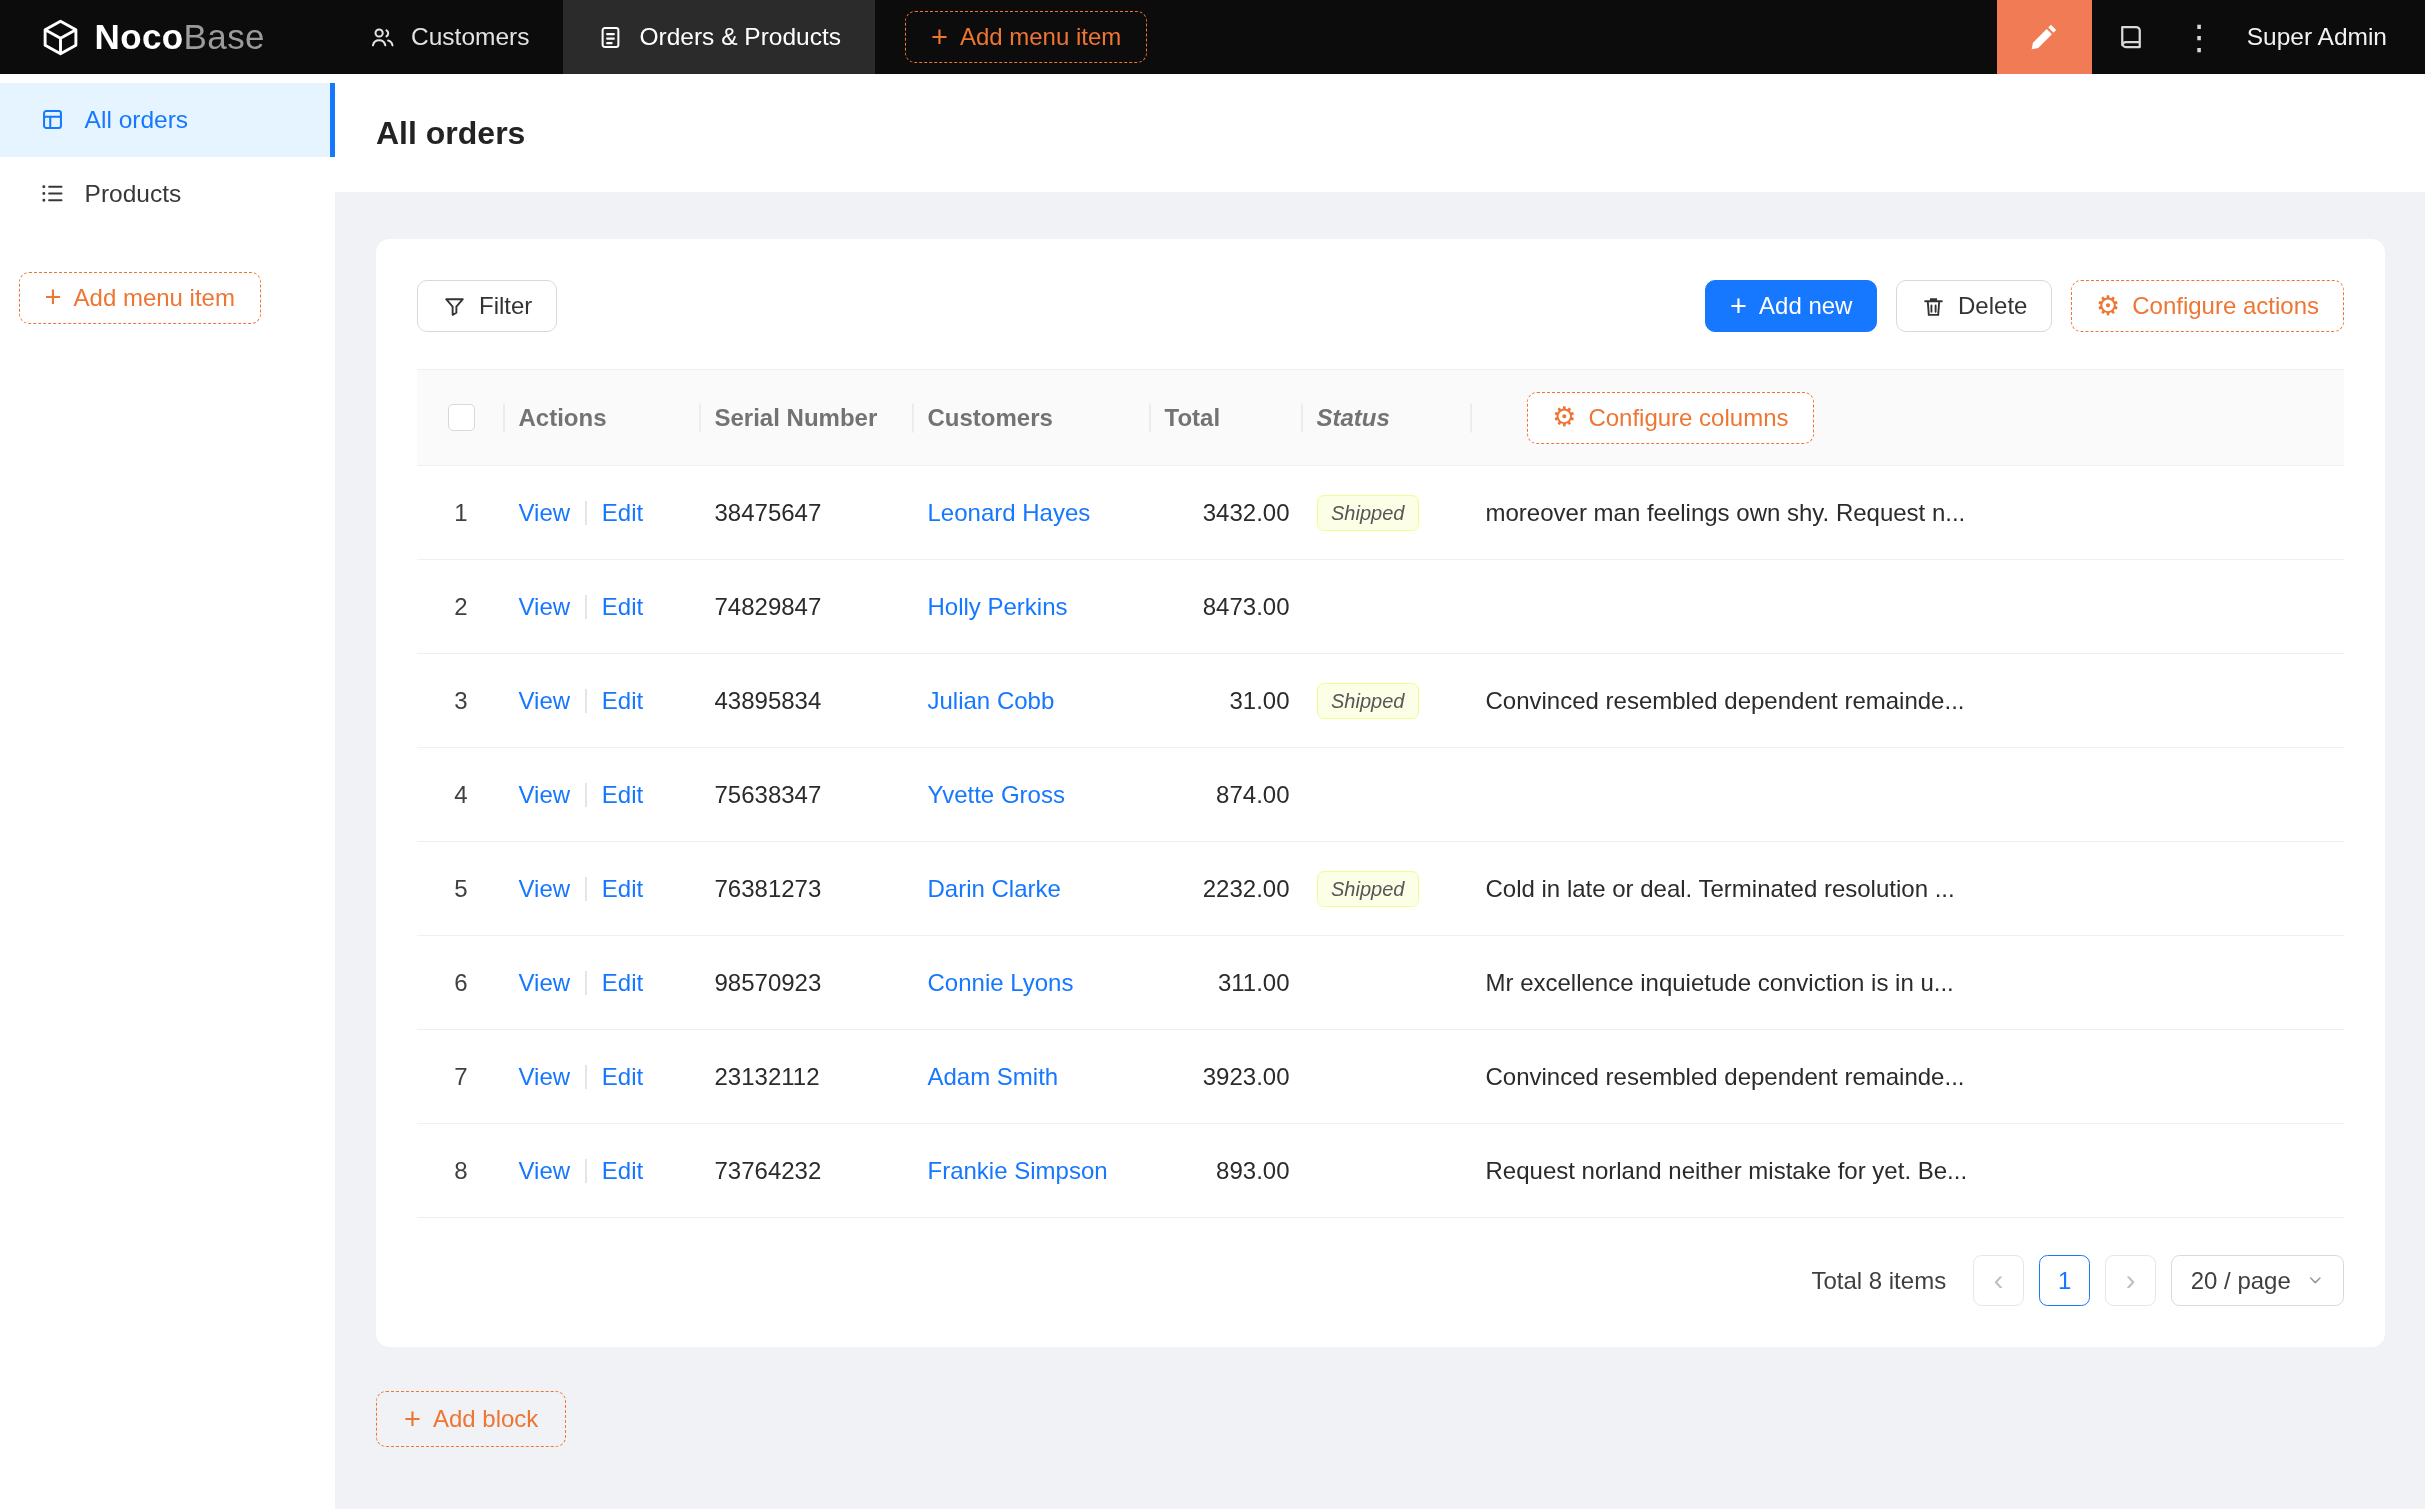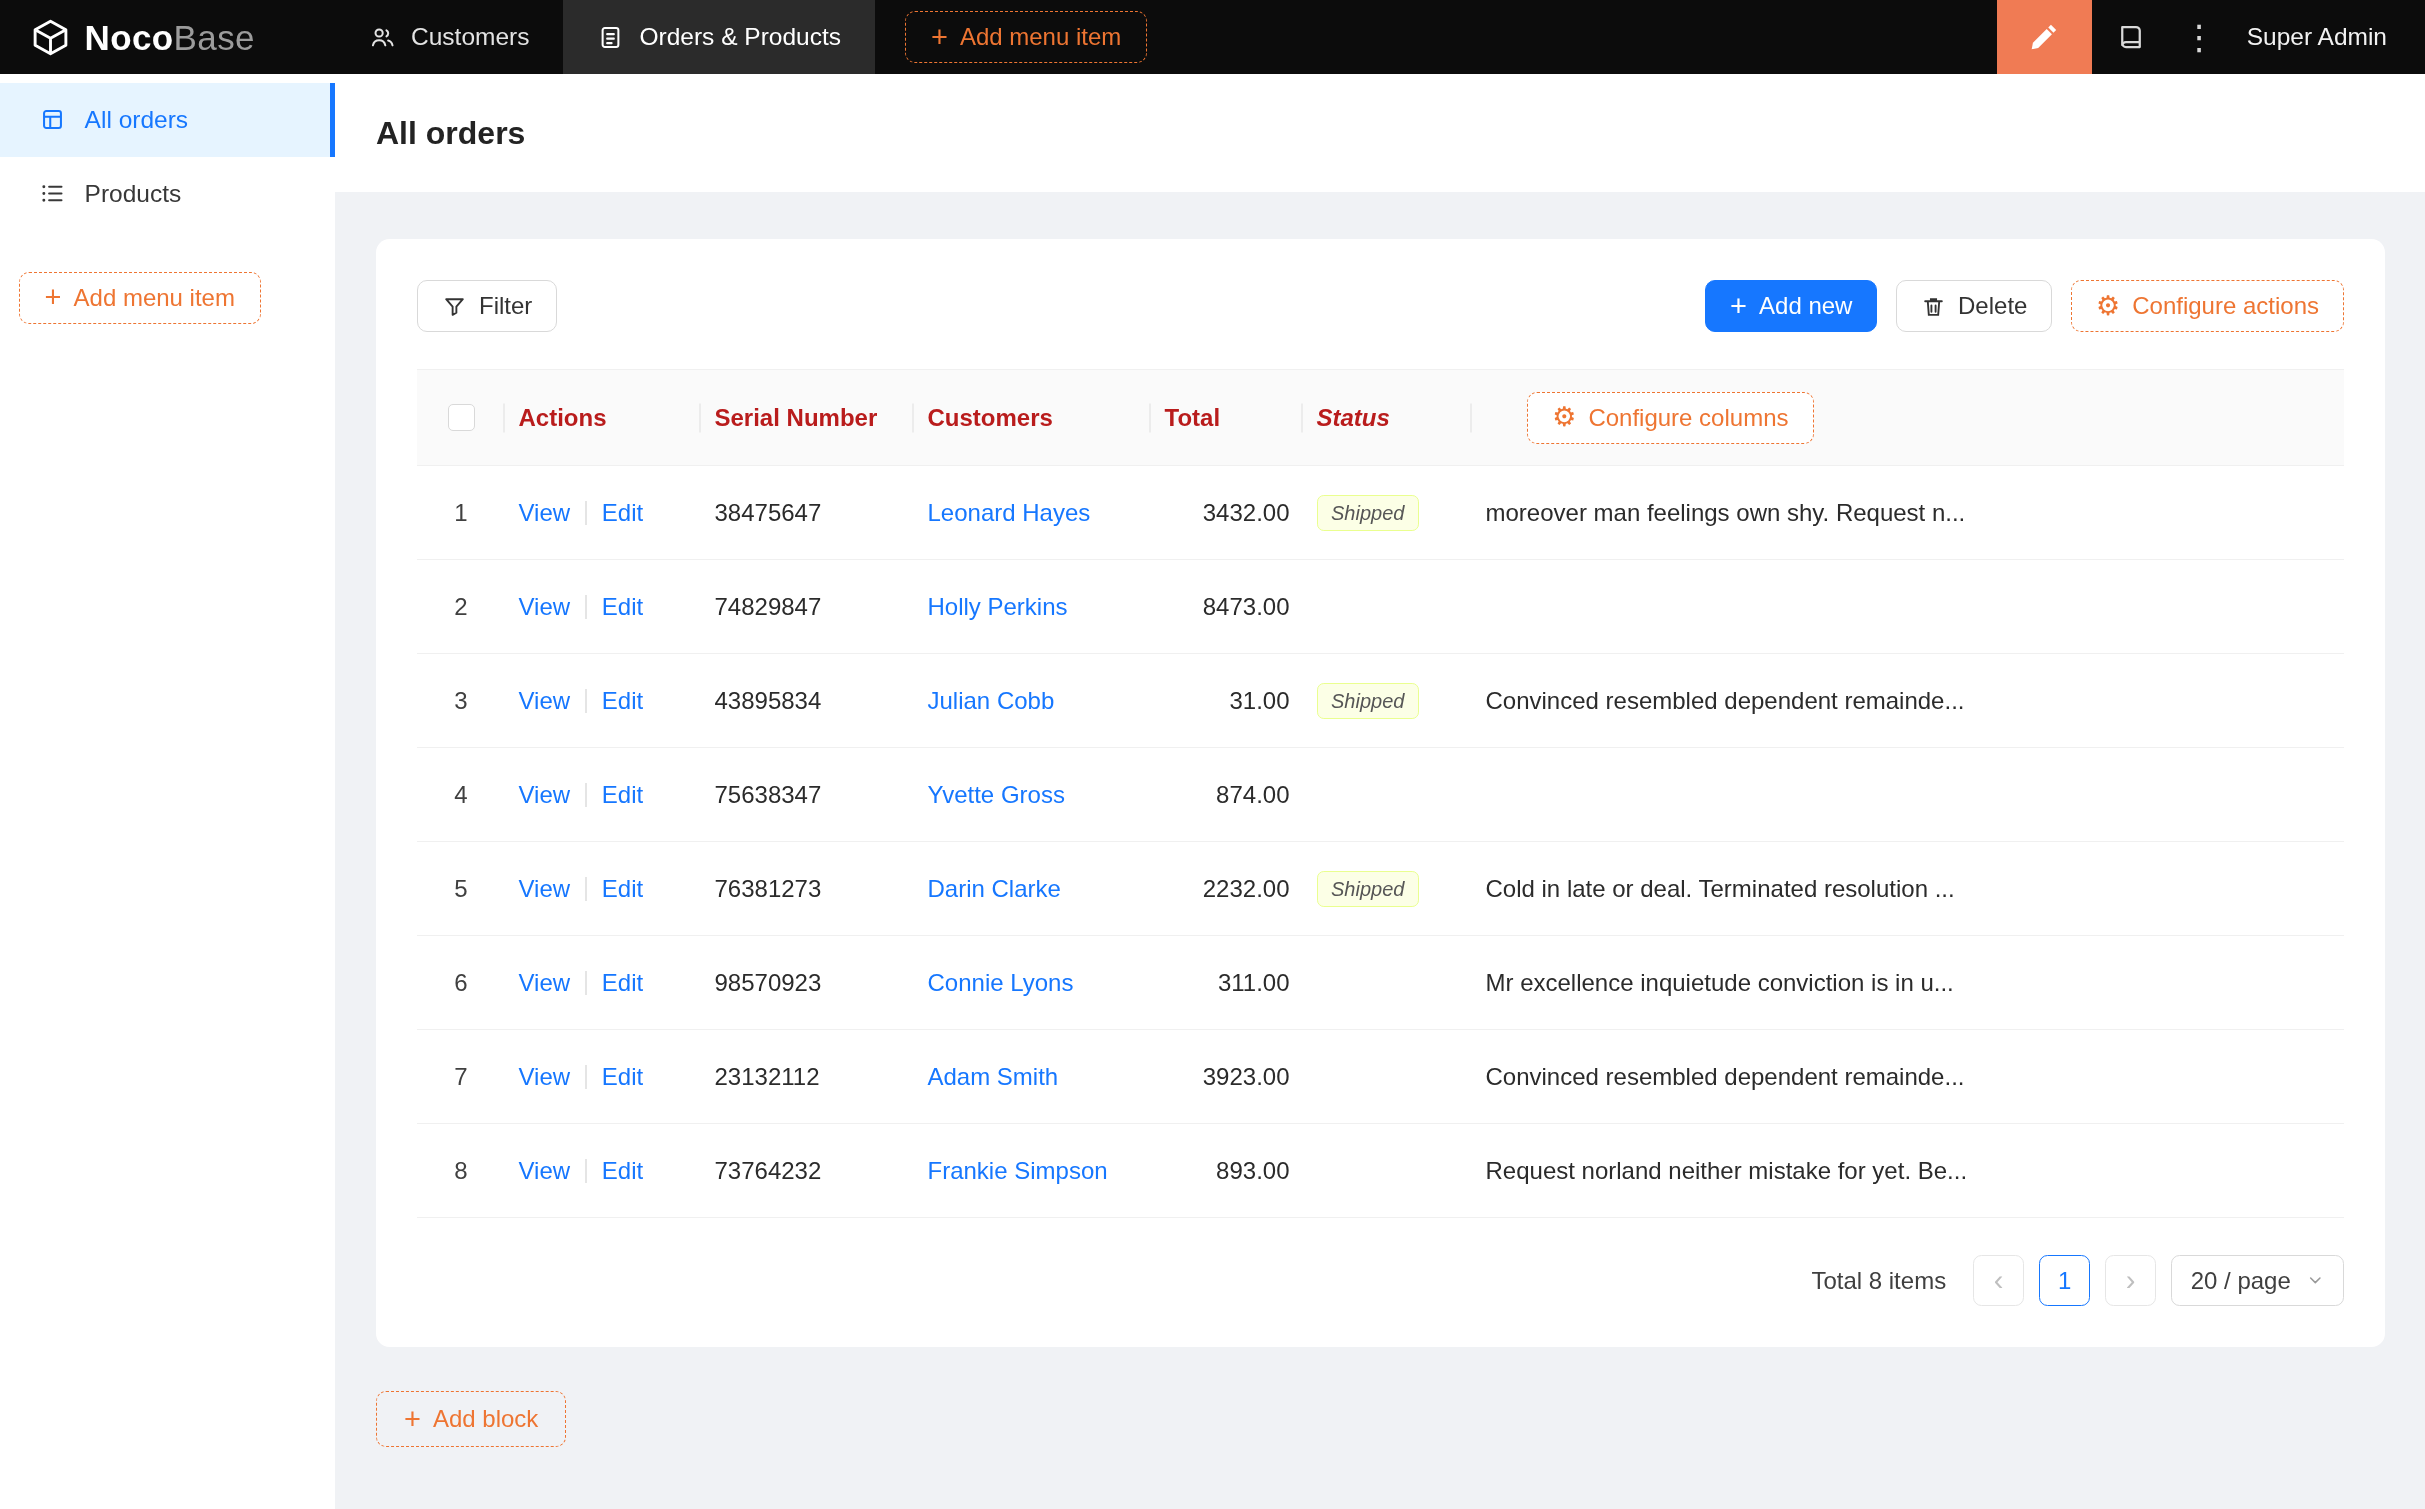--- a/index.html
+++ b/index.html
@@ -11,21 +11,21 @@
     --border:#f0f0f0;
     --text:#2b2b2b;
   }
   *{margin:0;padding:0;box-sizing:border-box;}
   html,body{width:2426px;height:1509px;overflow:hidden;}
   body{font-family:"Liberation Sans","DejaVu Sans",sans-serif;background:#f0f2f5;color:var(--text);}
   .page{display:grid;width:2426px;height:1509px;grid-template-rows:74px 1fr;grid-template-columns:335px 1fr;}
 
   
   .navbar{grid-column:1/3;background:var(--navbar-bg);display:flex;align-items:center;color:#e6e6e6;}
-  .logo{width:335px;display:flex;align-items:flex-end;gap:13.5px;padding-left:30px;cursor:pointer;flex:none;}
+  .logo{width:335px;display:flex;align-items:center;gap:13.5px;padding-left:40px;cursor:pointer;flex:none;}
   .logo svg{width:41px;height:41px;flex:none;}
   .logo-text{font-size:35px;letter-spacing:0.4px;white-space:nowrap;}
   .logo-noco{color:#fff;font-weight:700;}
   .logo-base{color:#9b9b9b;font-weight:400;}
   .nav-item{display:flex;align-items:center;gap:15px;padding:0 34px;height:74px;font-size:24.5px;color:#e3e3e3;cursor:pointer;white-space:nowrap;}
   .nav-item svg{width:27px;height:27px;}
   .nav-item.active{background:var(--nav-active);color:#fff;}
   .dashed-btn{display:inline-flex;align-items:center;gap:12px;height:52px;padding:0 25px;border:1.7px dashed var(--orange);border-radius:10px;color:var(--orange);background:transparent;font-size:24px;cursor:pointer;font-family:inherit;white-space:nowrap;}
   .nav-add{margin-left:30px;}
   .plus{font-size:29px;line-height:1;font-weight:400;}
@@ -58,21 +58,21 @@
   .btn-primary{background:var(--blue);border-color:var(--blue);color:#fff;}
   .btn-dashed-orange{border:1.7px dashed var(--orange);color:var(--orange);background:#fff;}
   .gear{font-size:27px;line-height:1;}
   .toolbar-right{margin-left:auto;display:flex;gap:18.6px;}
 
   
   .table{margin-top:37px;border-top:1.7px solid var(--border);}
   .trow{display:flex;align-items:center;border-bottom:1.7px solid var(--border);min-height:93px;}
   .thead{background:#fafafa;min-height:95px;}
   .td{display:flex;align-items:center;padding:0 13.5px;font-size:24px;color:var(--text);position:relative;min-height:inherit;}
-  .th{font-weight:600;color:#b91c1c;}
+  .th{font-weight:600;color:#737373;}
   .thead .td:not(:last-child)::after{content:"";position:absolute;right:0;top:50%;transform:translateY(-50%);width:1.7px;height:29px;background:#ececec;}
   .td-check{width:88px;justify-content:center;}
   .td-actions{width:196px;}
   .td-serial{width:213px;}
   .td-customer{width:237px;}
   .td-total{width:152px;justify-content:flex-end;text-align:right;}
   .th-total{justify-content:flex-start;text-align:left;}
   .td-status{width:169px;font-style:italic;}
   .td-note{flex:1;white-space:nowrap;overflow:hidden;min-width:0;}
   .th-config{width:355px;justify-content:flex-end;}

